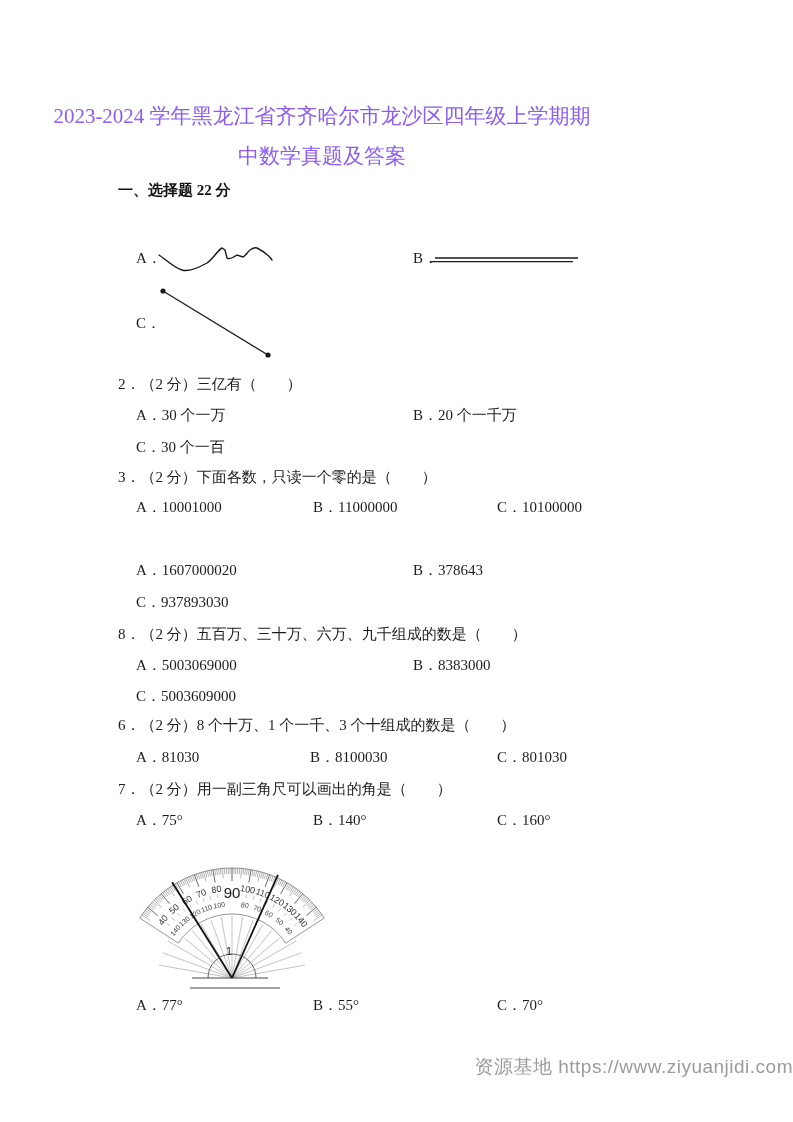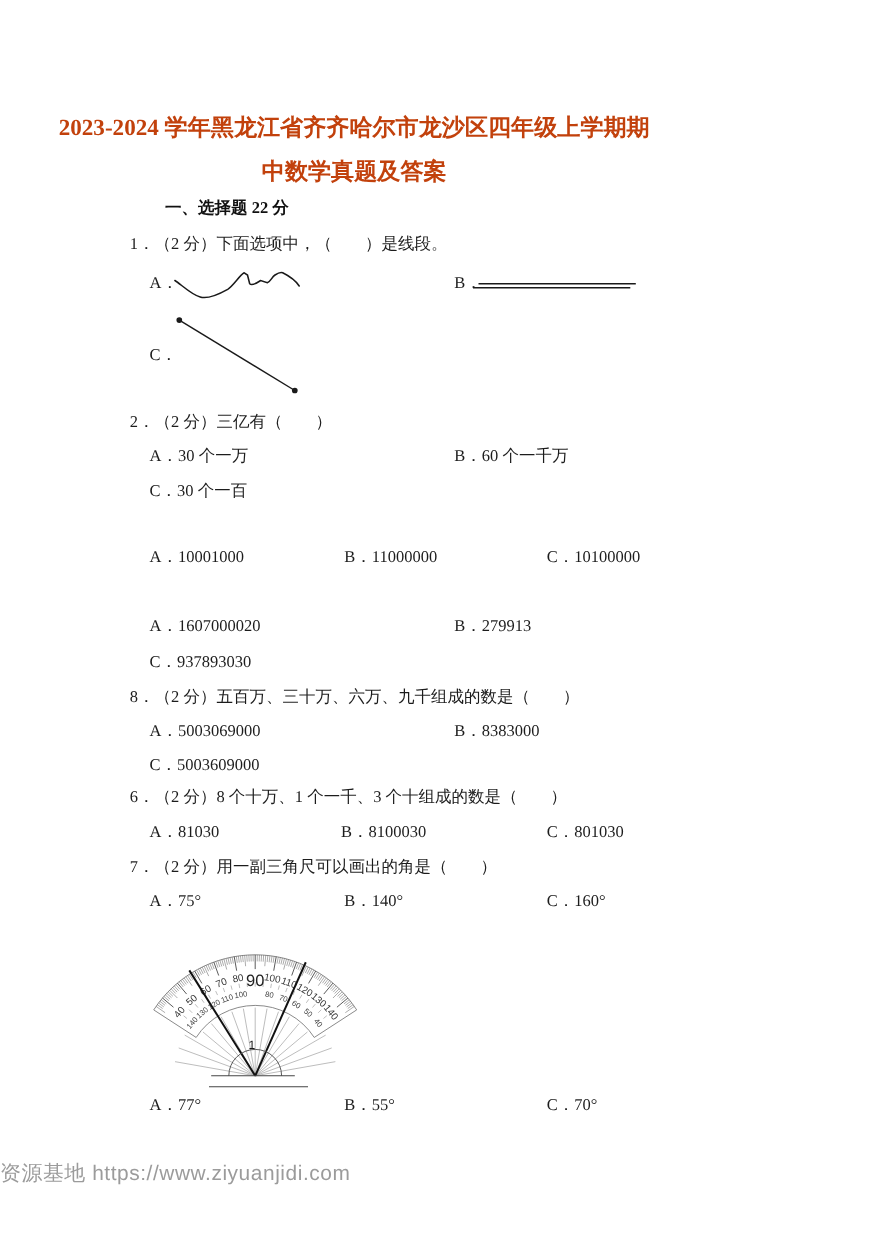--- a/index.html
+++ b/index.html
@@ -16,75 +16,75 @@
     position:absolute;
     font-size:15px;
     line-height:17px;
     white-space:pre;
   }
   .title-line{
     position:absolute;
     left:0;width:644px;
     text-align:center;
     font-size:21px;
-    font-weight:bold;
-    color:#c2410c;
+    font-weight:normal;
+    color:#8b5cf6;
     white-space:pre;
   }
-  .section-header{font-weight:bold;color:#111111;margin-left:32px;}
+  .section-header{font-weight:bold;color:#111111;}
   .fig{position:absolute;}
   .footer{
     position:absolute;
     left:0;width:793px;
-    text-align:left;
+    text-align:right;
     font-family:"Liberation Sans","DejaVu Sans",sans-serif;
     font-size:19px;
     color:#9b9b9b;
     letter-spacing:0.5px;
     white-space:pre;
   }
 </style>
 </head>
 <body>
 
 <div class="page">
 
   <div class="title-line" style="top:102px">2023-2024 学年黑龙江省齐齐哈尔市龙沙区四年级上学期期</div>
   <div class="title-line" style="top:142px">中数学真题及答案</div>
 
   <div class="line section-header" style="left:118px;top:182px">一、选择题 22 分</div>
 
-  <div class="line" style="left:118px;top:214px">1．（2 分）下面选项中，（　　）是线段。</div>
   <div class="line" style="left:136px;top:250px">A．</div>
   <svg class="fig" style="left:150px;top:242px" width="130" height="34" viewBox="0 0 130 34">
     <path d="M 9,13 C 14,16 24,26 32,28 C 38,30 48,26 57,21 C 62,18 68,8 72,6 L 75,8 L 77,16 C 79,18 84,15 87,13 L 93,15 C 96,14 97,10 100,8 C 103,6 105,5 107,6 C 111,8 118,12 122,18" fill="none" stroke="#1a1a1a" stroke-width="1.4" stroke-linecap="round"></path>
   </svg>
   <div class="line" style="left:413px;top:250px">B．</div>
   <svg class="fig" style="left:428px;top:254px" width="152" height="12" viewBox="0 0 152 12">
     <line x1="7" y1="4" x2="150" y2="4" stroke="#1a1a1a" stroke-width="1.3"></line>
     <line x1="2" y1="7.6" x2="145" y2="7.6" stroke="#1a1a1a" stroke-width="1.3"></line>
   </svg>
   <div class="line" style="left:136px;top:315px">C．</div>
   <svg class="fig" style="left:150px;top:282px" width="130" height="82" viewBox="0 0 130 82">
     <line x1="13" y1="9" x2="118" y2="73" stroke="#1a1a1a" stroke-width="1.3"></line>
     <circle cx="13" cy="9" r="2.6" fill="#1a1a1a"></circle>
     <circle cx="118" cy="73" r="2.6" fill="#1a1a1a"></circle>
   </svg>
 
   <div class="line" style="left:118px;top:376px">2．（2 分）三亿有（　　）</div>
   <div class="line" style="left:136px;top:407px">A．30 个一万</div>
-  <div class="line" style="left:413px;top:407px">B．60 个一千万</div>
+  <div class="line" style="left:413px;top:407px">B．20 个一千万</div>
   <div class="line" style="left:136px;top:439px">C．30 个一百</div>
 
+  <div class="line" style="left:118px;top:469px">3．（2 分）下面各数，只读一个零的是（　　）</div>
   <div class="line" style="left:136px;top:499px">A．10001000</div>
   <div class="line" style="left:313px;top:499px">B．11000000</div>
   <div class="line" style="left:497px;top:499px">C．10100000</div>
 
   <div class="line" style="left:136px;top:562px">A．1607000020</div>
-  <div class="line" style="left:413px;top:562px">B．279913</div>
+  <div class="line" style="left:413px;top:562px">B．378643</div>
   <div class="line" style="left:136px;top:594px">C．937893030</div>
 
   <div class="line" style="left:118px;top:626px">8．（2 分）五百万、三十万、六万、九千组成的数是（　　）</div>
   <div class="line" style="left:136px;top:657px">A．5003069000</div>
   <div class="line" style="left:413px;top:657px">B．8383000</div>
   <div class="line" style="left:136px;top:688px">C．5003609000</div>
 
   <div class="line" style="left:118px;top:717px">6．（2 分）8 个十万、1 个一千、3 个十组成的数是（　　）</div>
   <div class="line" style="left:136px;top:749px">A．81030</div>
   <div class="line" style="left:310px;top:749px">B．8100030</div>

